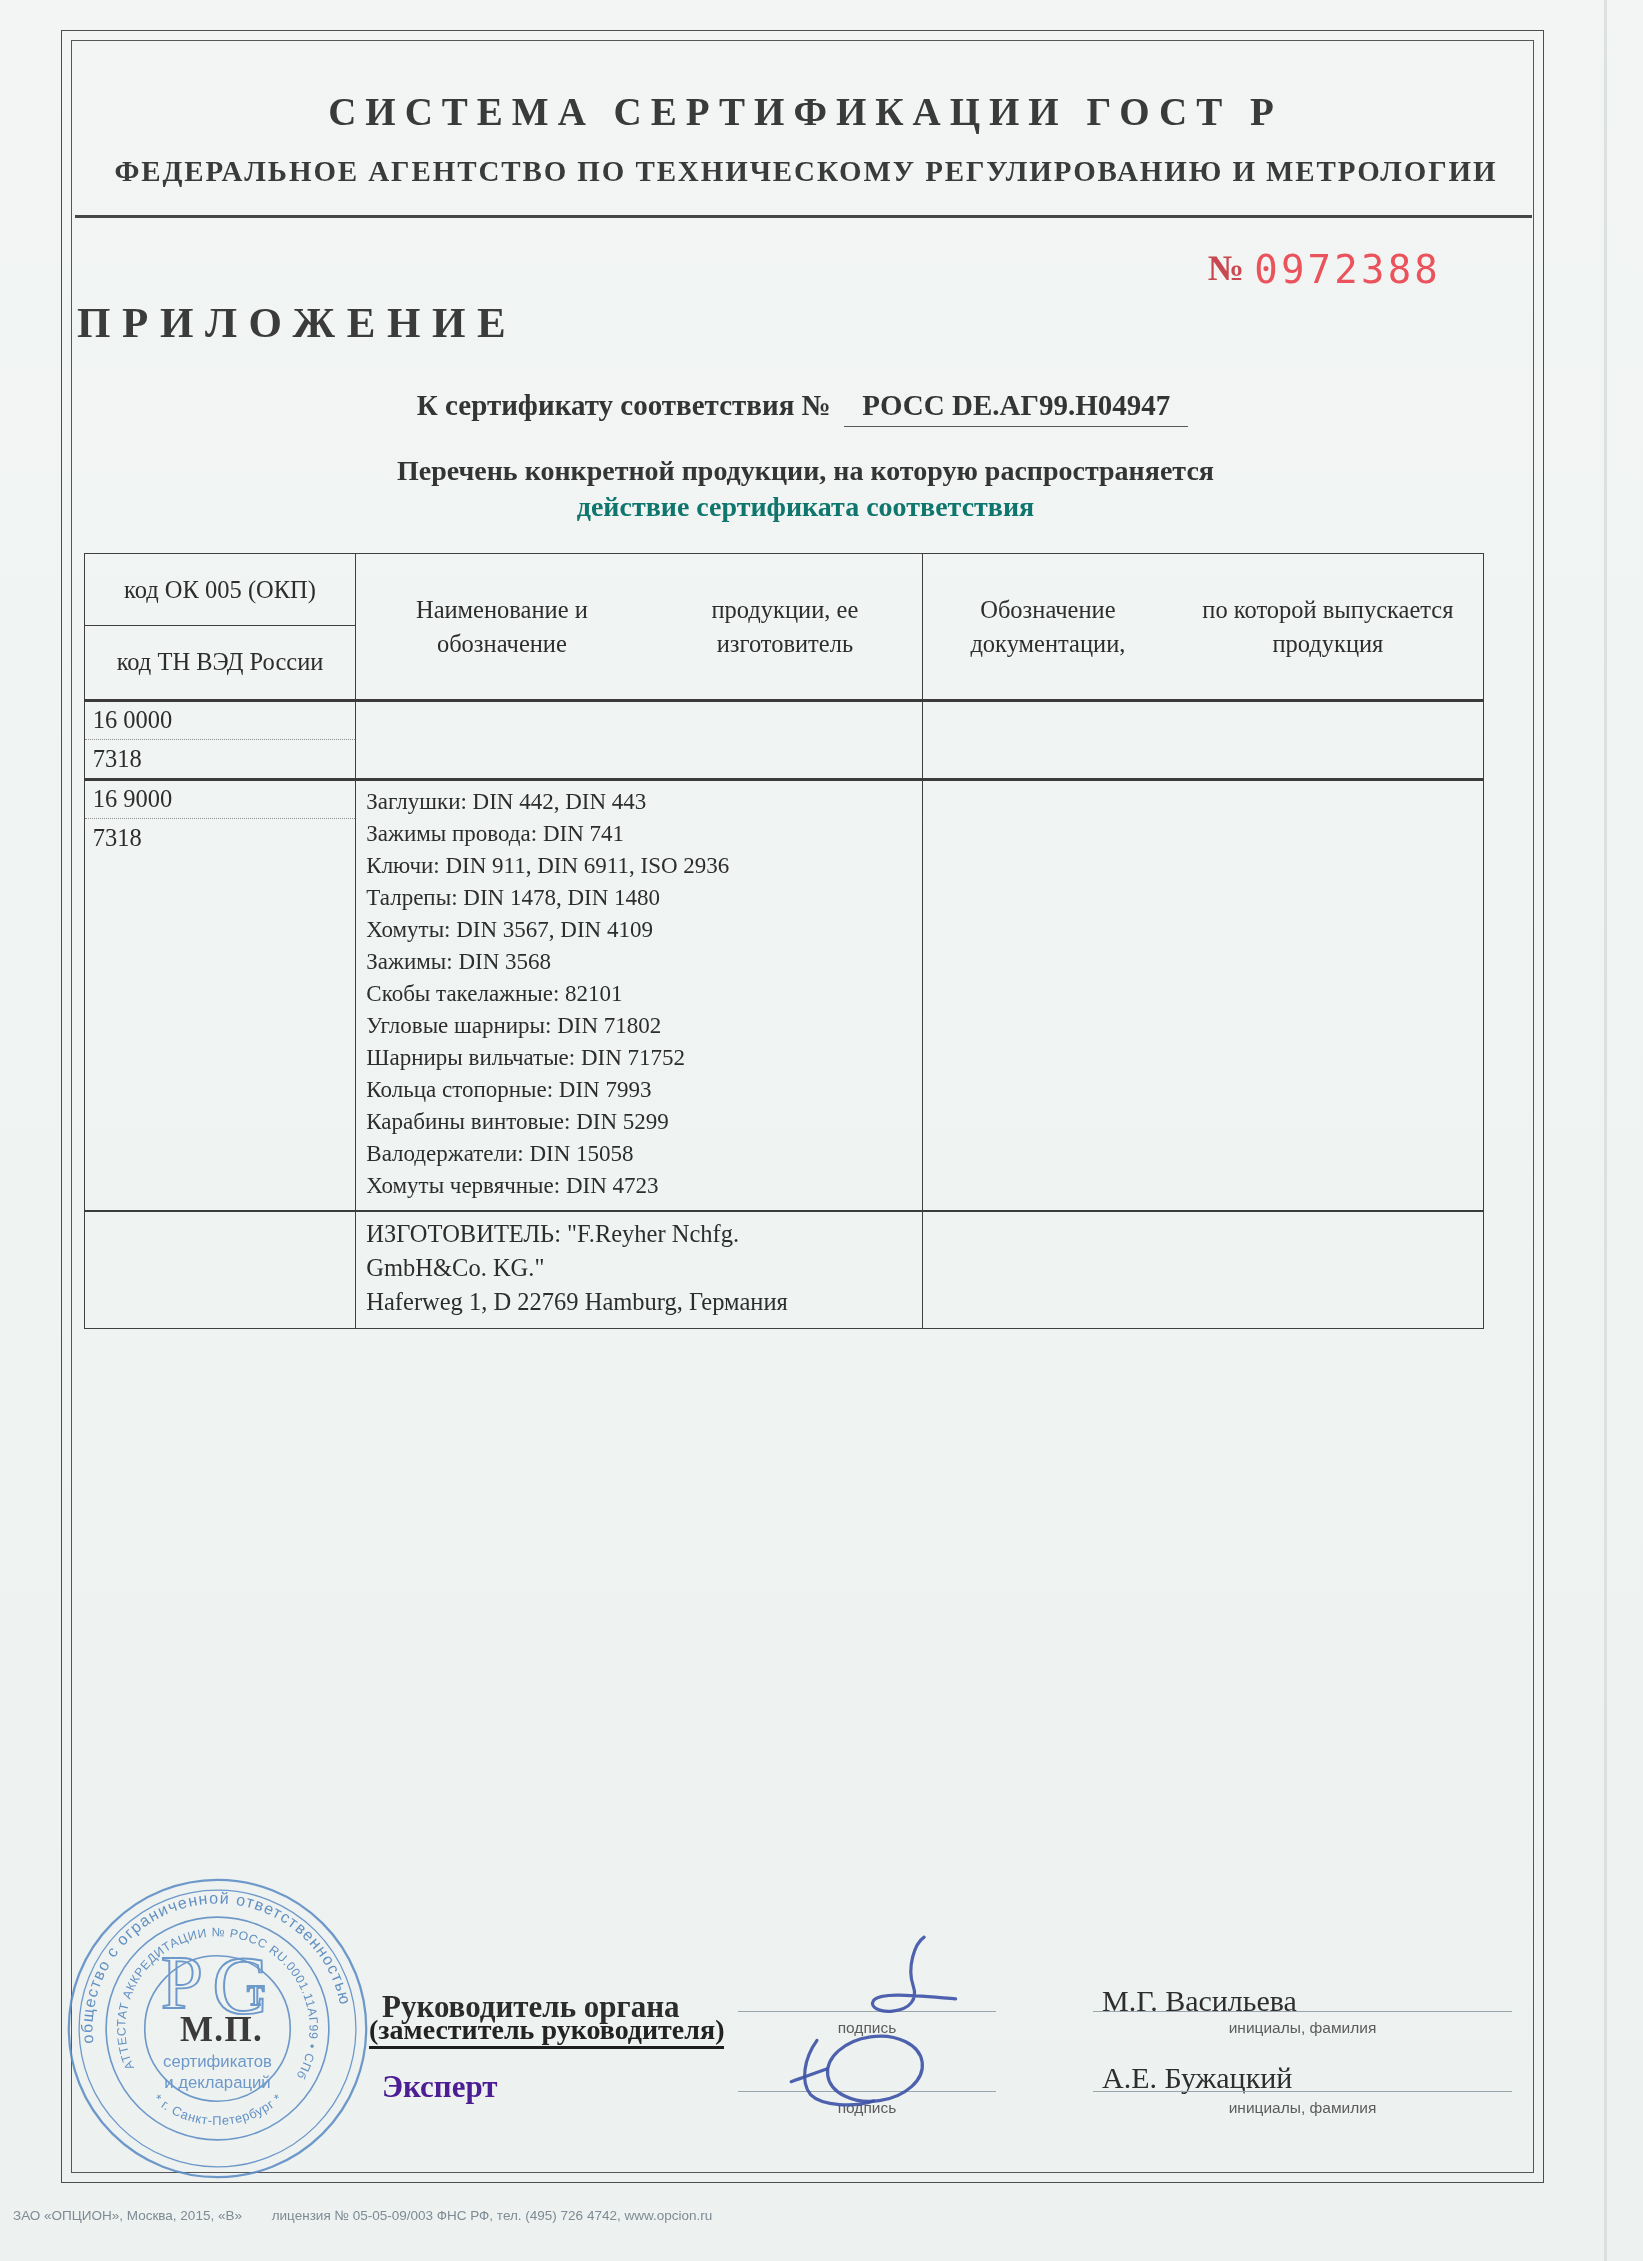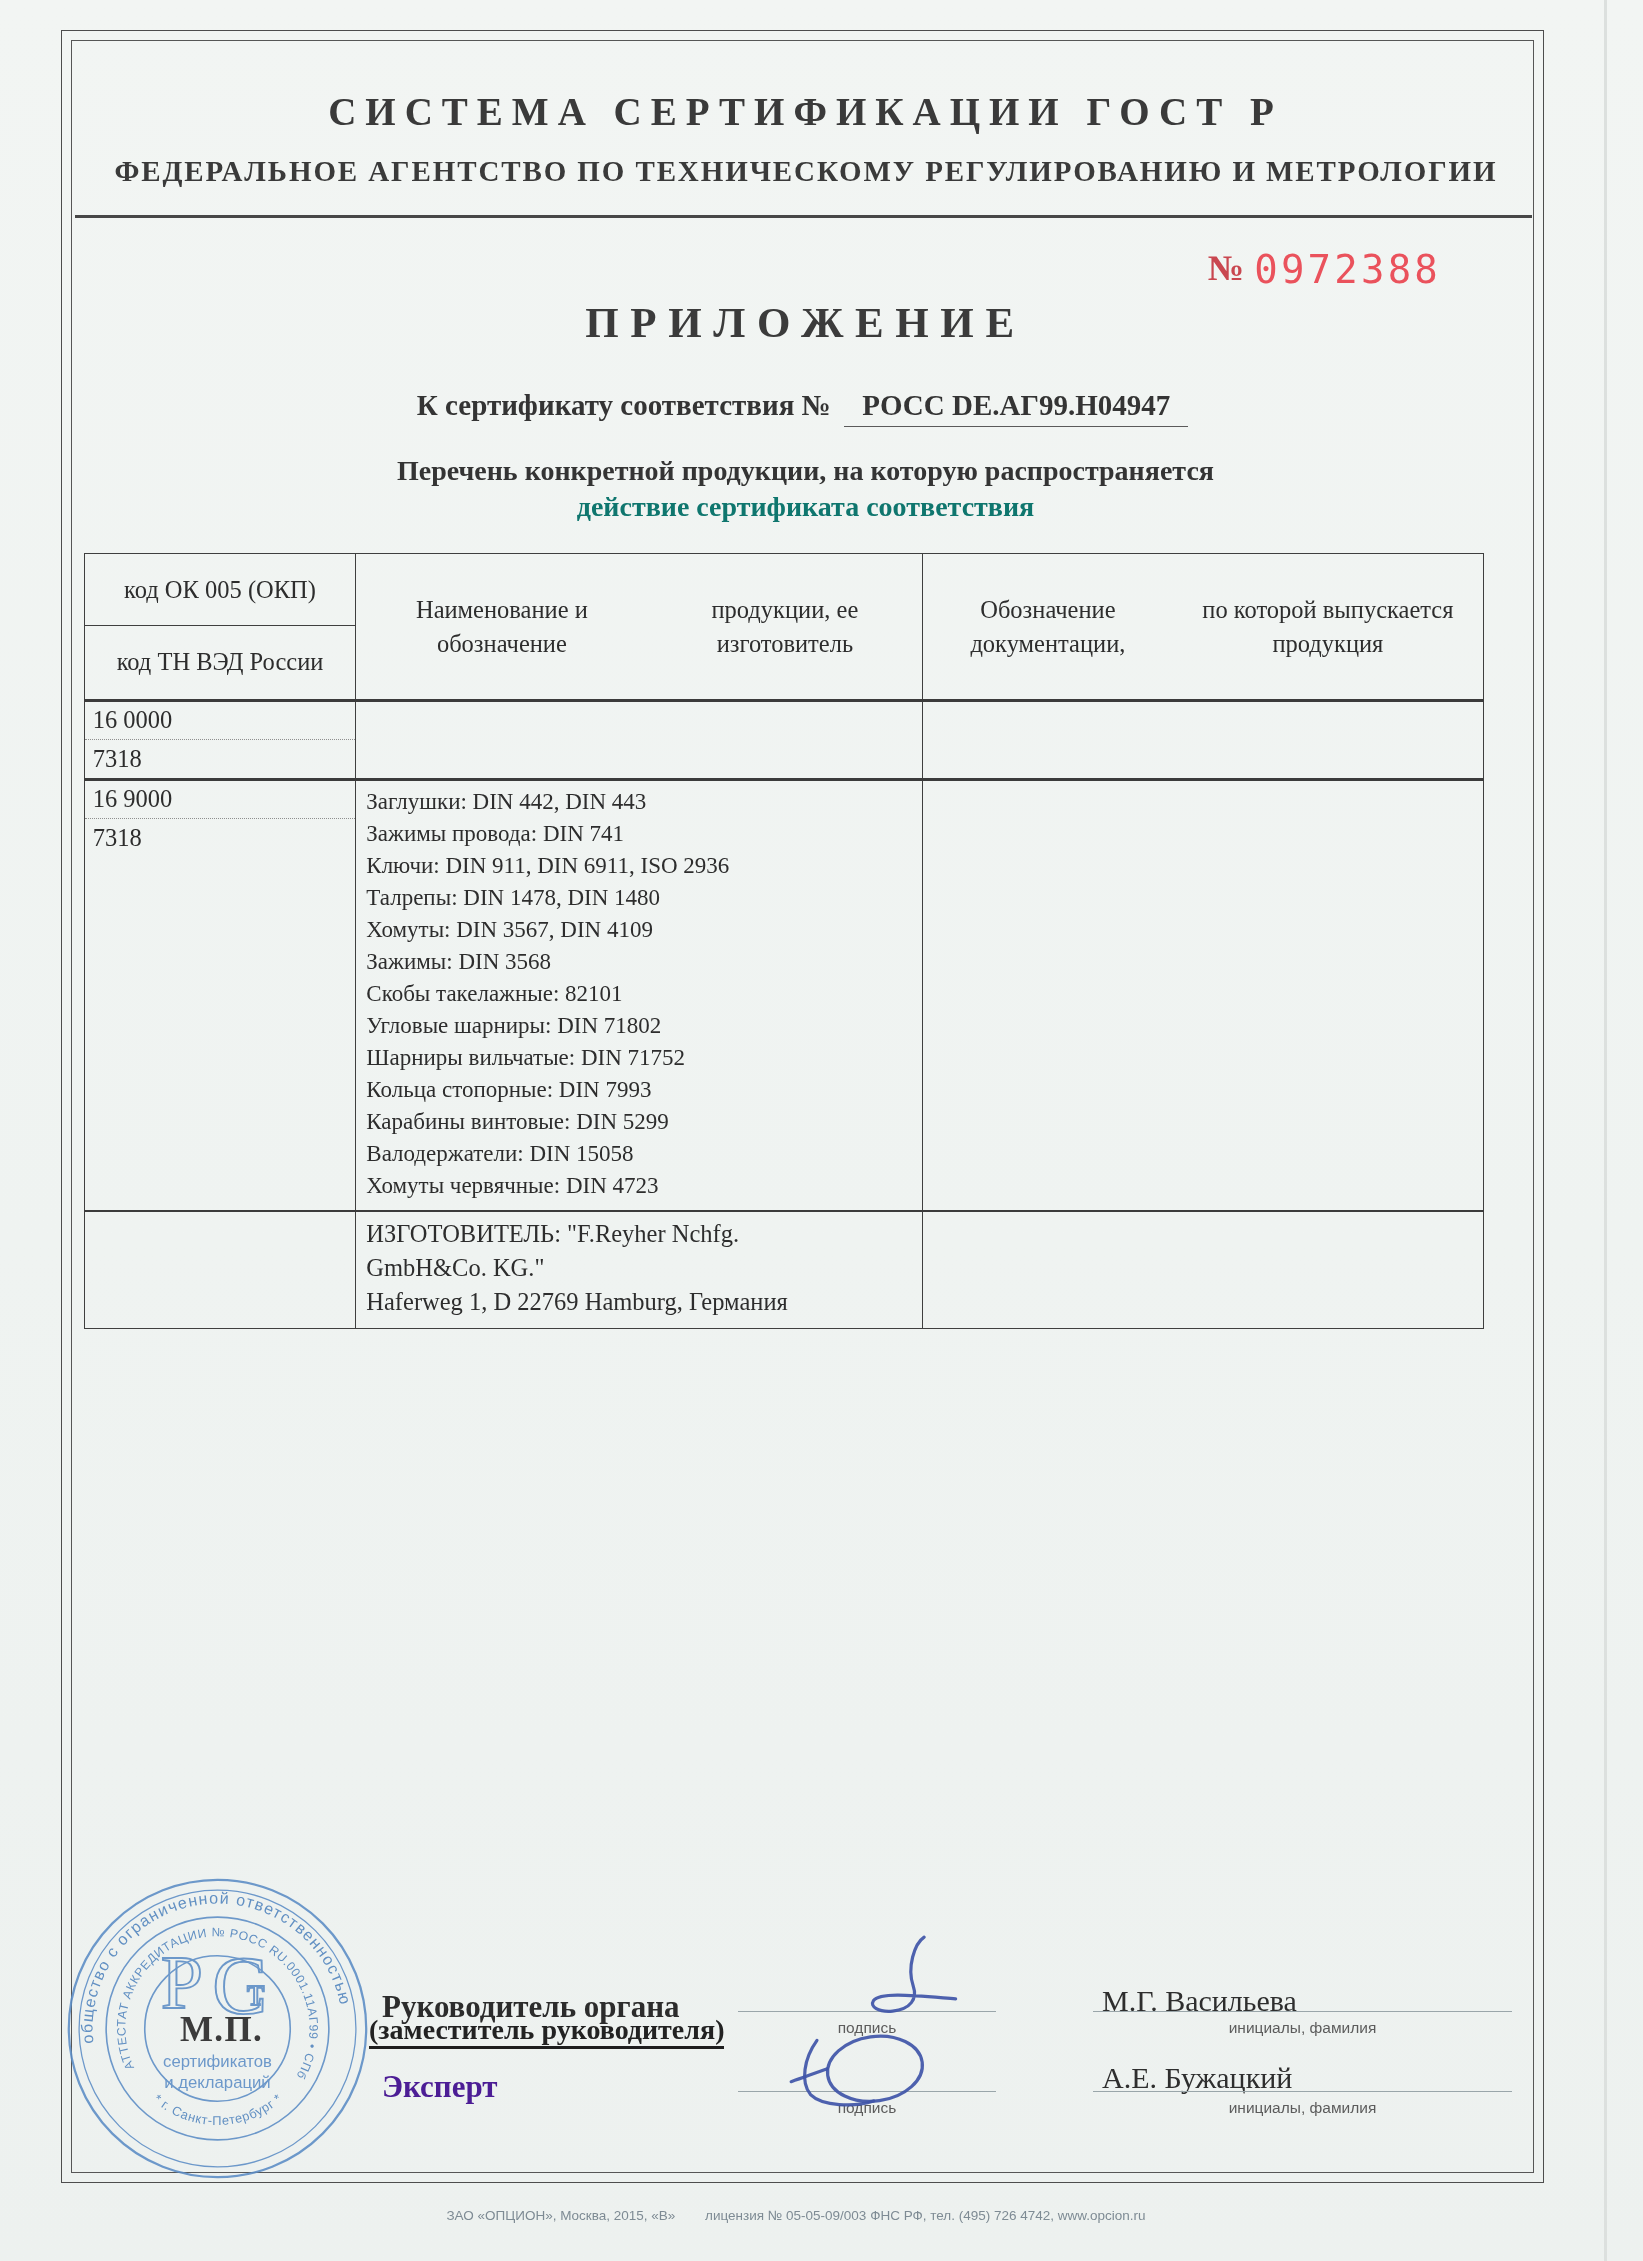--- a/index.html
+++ b/index.html
@@ -20,21 +20,21 @@
     letter-spacing:9px;color:#3a3a3a;}
   .title2{left:76px;right:108px;top:155px;text-align:center;font-size:29px;font-weight:bold;
     letter-spacing:1.9px;color:#3a3a3a;}
   .head-rule{left:75px;top:215px;width:1457px;height:2.6px;background:#474747;}
 
   .doc-number{top:250px;right:203px;display:flex;align-items:flex-start;gap:10.3px;}
   .doc-number .no{font-size:36px;font-weight:bold;color:#c94750;line-height:1;}
   .doc-number .digits{font-family:"DejaVu Sans Mono",monospace;font-size:39px;color:#ea525c;
     letter-spacing:3.2px;line-height:1;}
 
-  .appendix{left:77px;right:110px;top:298px;text-align:center;font-size:43px;font-weight:bold;
+  .appendix{left:77px;right:110px;top:298px;text-align:left;font-size:43px;font-weight:bold;
     letter-spacing:11.6px;color:#3b3b3b;}
 
   .certline{left:0;right:39px;top:389px;text-align:center;font-size:29px;font-weight:bold;color:#343434;}
   .certline .certno{display:inline-block;padding:0 18px 3.9px 18px;border-bottom:1.9px solid #5a5a5a;margin-left:6.4px;}
 
   .subtitle1{left:77px;right:110px;top:455px;text-align:center;font-size:28px;font-weight:bold;color:#343434;}
   .subtitle2{left:77px;right:110px;top:491px;text-align:center;font-size:28px;font-weight:bold;color:#0f766e;}
 
   table.ptable{position:absolute;left:84px;top:553px;width:1399px;border-collapse:collapse;
     table-layout:fixed;color:#2d2d2d;}
@@ -73,21 +73,21 @@
   .name1{left:1102px;top:1984px;font-size:30px;color:#2e2e2e;}
   .name2{left:1102px;top:2061px;font-size:30px;color:#2e2e2e;}
 
   .mp-label{left:166px;top:2010px;width:97px;text-align:right;font-size:35px;font-weight:bold;
     color:#3b3b3b;letter-spacing:1.3px;}
   .stamp-svg{left:63px;top:1874px;width:309px;height:309px;opacity:0.88;}
   .pen{stroke:#3f55a8;stroke-width:5;fill:none;stroke-linecap:round;opacity:0.92;}
   .sigpen1{left:819px;top:1932px;width:155px;height:90px;}
   .sigpen2{left:777px;top:2030px;width:174px;height:84px;}
 
-  .footer{left:0;width:1592px;top:2208px;text-align:center;font-family:"Liberation Sans",sans-serif;
+  .footer{left:0;width:1592px;top:2208px;font-family:"Liberation Sans",sans-serif;
     font-size:13.5px;color:#7e8b94;}
   .footer span{display:inline-block;margin:0 13px;}
 </style>
 </head>
 <body>
 
 <div class="scan-edge"></div>
 
 <div class="border-outer">
   <div class="border-inner"></div>

